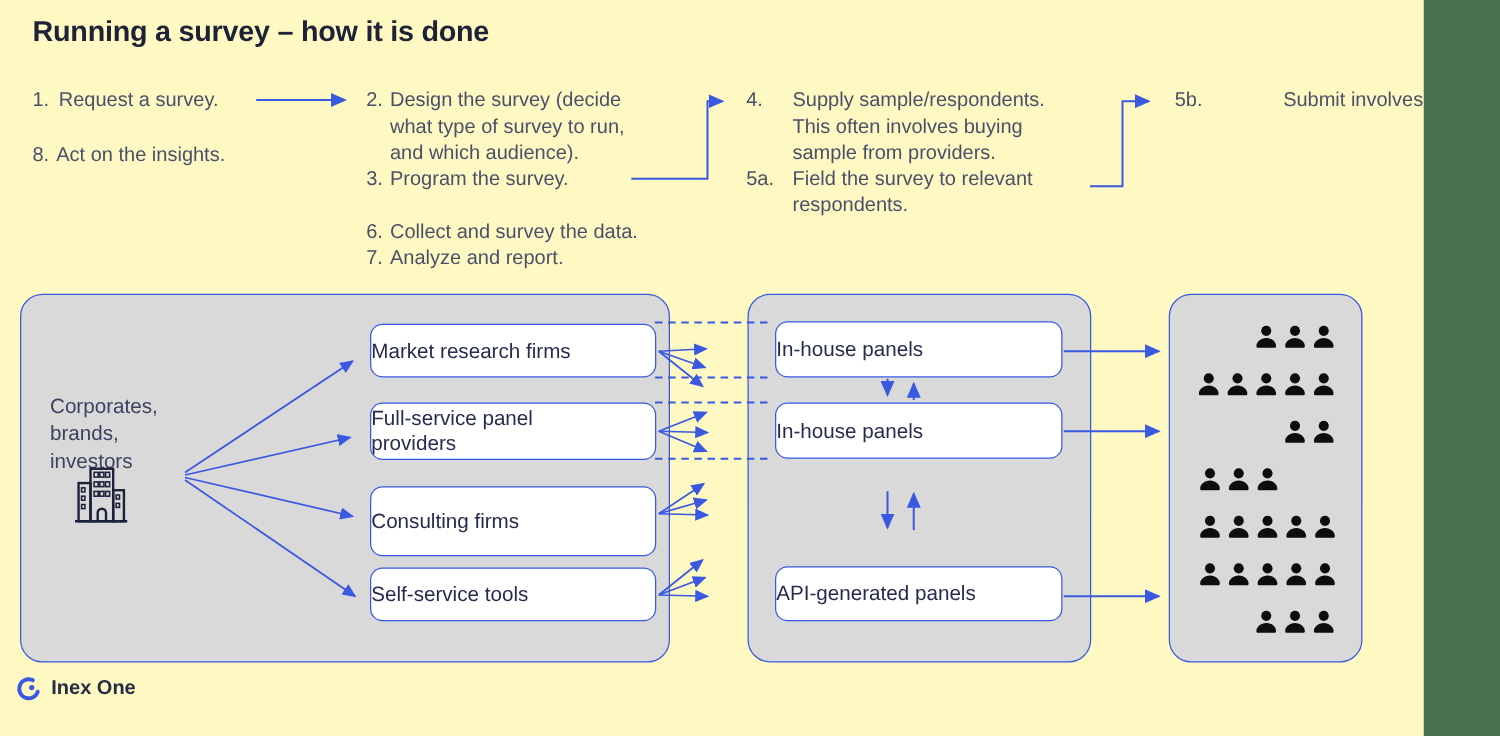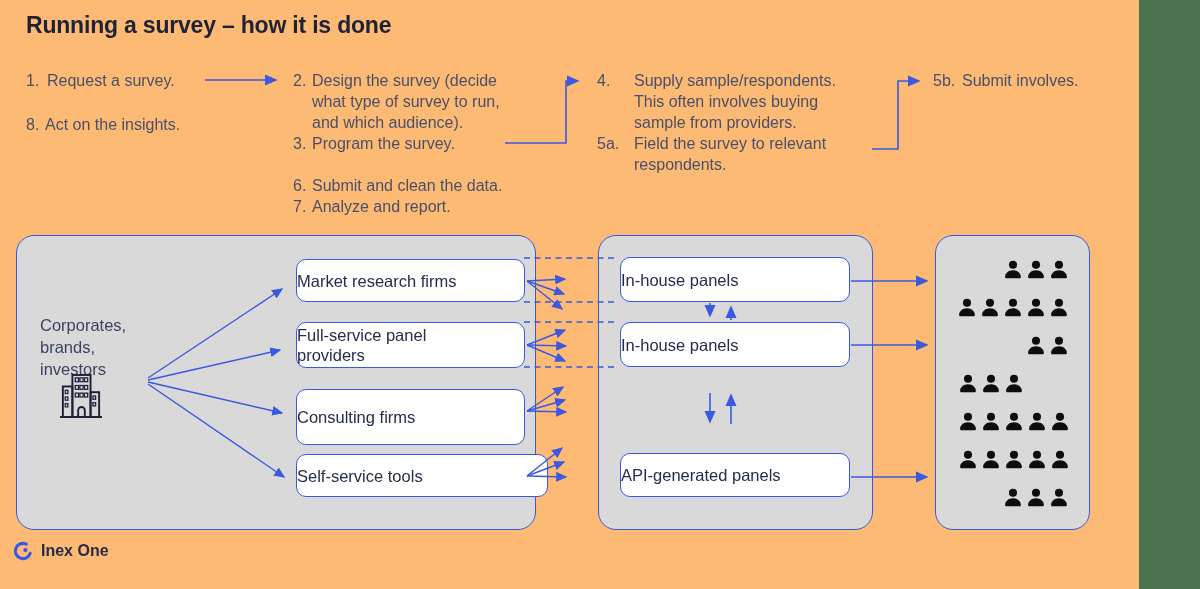--- a/index.html
+++ b/index.html
@@ -1,17 +1,17 @@
 <!DOCTYPE html>
 <html><head>
 <meta charset="utf-8">
 <style>
   html,body{margin:0;padding:0;background:#ffffff;}
   #slide{
-    position:relative;width:1200px;height:589px;overflow:hidden;background:#fdba74;
+    position:relative;width:1200px;height:589px;overflow:hidden;background:#fef9c3;
     font-family:"Liberation Sans","DejaVu Sans",sans-serif;color:#4a5069;
   }
   .abs{position:absolute;}
   
   .title{left:26px;top:12px;font-size:23px;font-weight:800;color:#1d2236;letter-spacing:-0.2px;}
   
   .stepcol{position:absolute;font-size:16px;line-height:21px;color:#4a5069;}
   .step{display:flex;}
   .step .num{flex:0 0 auto;}
   .step .txt{flex:1 1 auto;}
@@ -58,40 +58,40 @@
     <div class="step">
       <span class="num" style="width:19px">2.</span>
       <span class="txt">Design the survey (decide what type of survey to run, and which audience).</span>
     </div>
     <div class="step">
       <span class="num" style="width:19px">3.</span>
       <span class="txt">Program the survey.</span>
     </div>
     <div class="step" style="margin-top:21px">
       <span class="num" style="width:19px">6.</span>
-      <span class="txt">Submit and clean the data.</span>
+      <span class="txt">Collect and survey the data.</span>
     </div>
     <div class="step">
       <span class="num" style="width:19px">7.</span>
       <span class="txt">Analyze and report.</span>
     </div>
   </div>
 
   <div class="stepcol" style="left:597px;top:70px;width:265px;">
     <div class="step">
       <span class="num" style="width:37px">4.</span>
       <span class="txt" style="max-width:225px">Supply sample/respondents. This often involves buying sample from providers.</span>
     </div>
     <div class="step">
       <span class="num" style="width:37px">5a.</span>
       <span class="txt" style="max-width:225px">Field the survey to relevant respondents.</span>
     </div>
   </div>
 
-  <div class="stepcol" style="left:933px;top:70px;width:210px;">
+  <div class="stepcol" style="left:933px;top:70px;width:210px;text-align:right;">
     <div class="step">
       <span class="num" style="width:29px">5b.</span>
       <span class="txt">Submit involves.</span>
     </div>
   </div>
 
   <div class="panel" style="left:16px;top:235px;width:520px;height:295px;"></div>
   <div class="abs buyers-label">Corporates,
 brands,
 investors</div>
@@ -124,21 +124,21 @@
   </div>
   <div class="wbox" style="left:296px;top:259px;width:229px;height:43px;">
     <span>Market research firms</span>
   </div>
   <div class="wbox" style="left:296px;top:322px;width:229px;height:46px;">
     <span style="max-width:190px">Full-service panel providers</span>
   </div>
   <div class="wbox" style="left:296px;top:389px;width:229px;height:56px;">
     <span>Consulting firms</span>
   </div>
-  <div class="wbox" style="left:296px;top:454px;width:252px;height:43px;">
+  <div class="wbox" style="left:296px;top:454px;width:229px;height:43px;">
     <span>Self-service tools</span>
   </div>
 
   <div class="panel" style="left:598px;top:235px;width:275px;height:295px;"></div>
   <div class="wbox" style="left:620px;top:257px;width:230px;height:45px;">
     <span>In-house panels</span>
   </div>
   <div class="wbox" style="left:620px;top:322px;width:230px;height:45px;">
     <span>In-house panels</span>
   </div>

